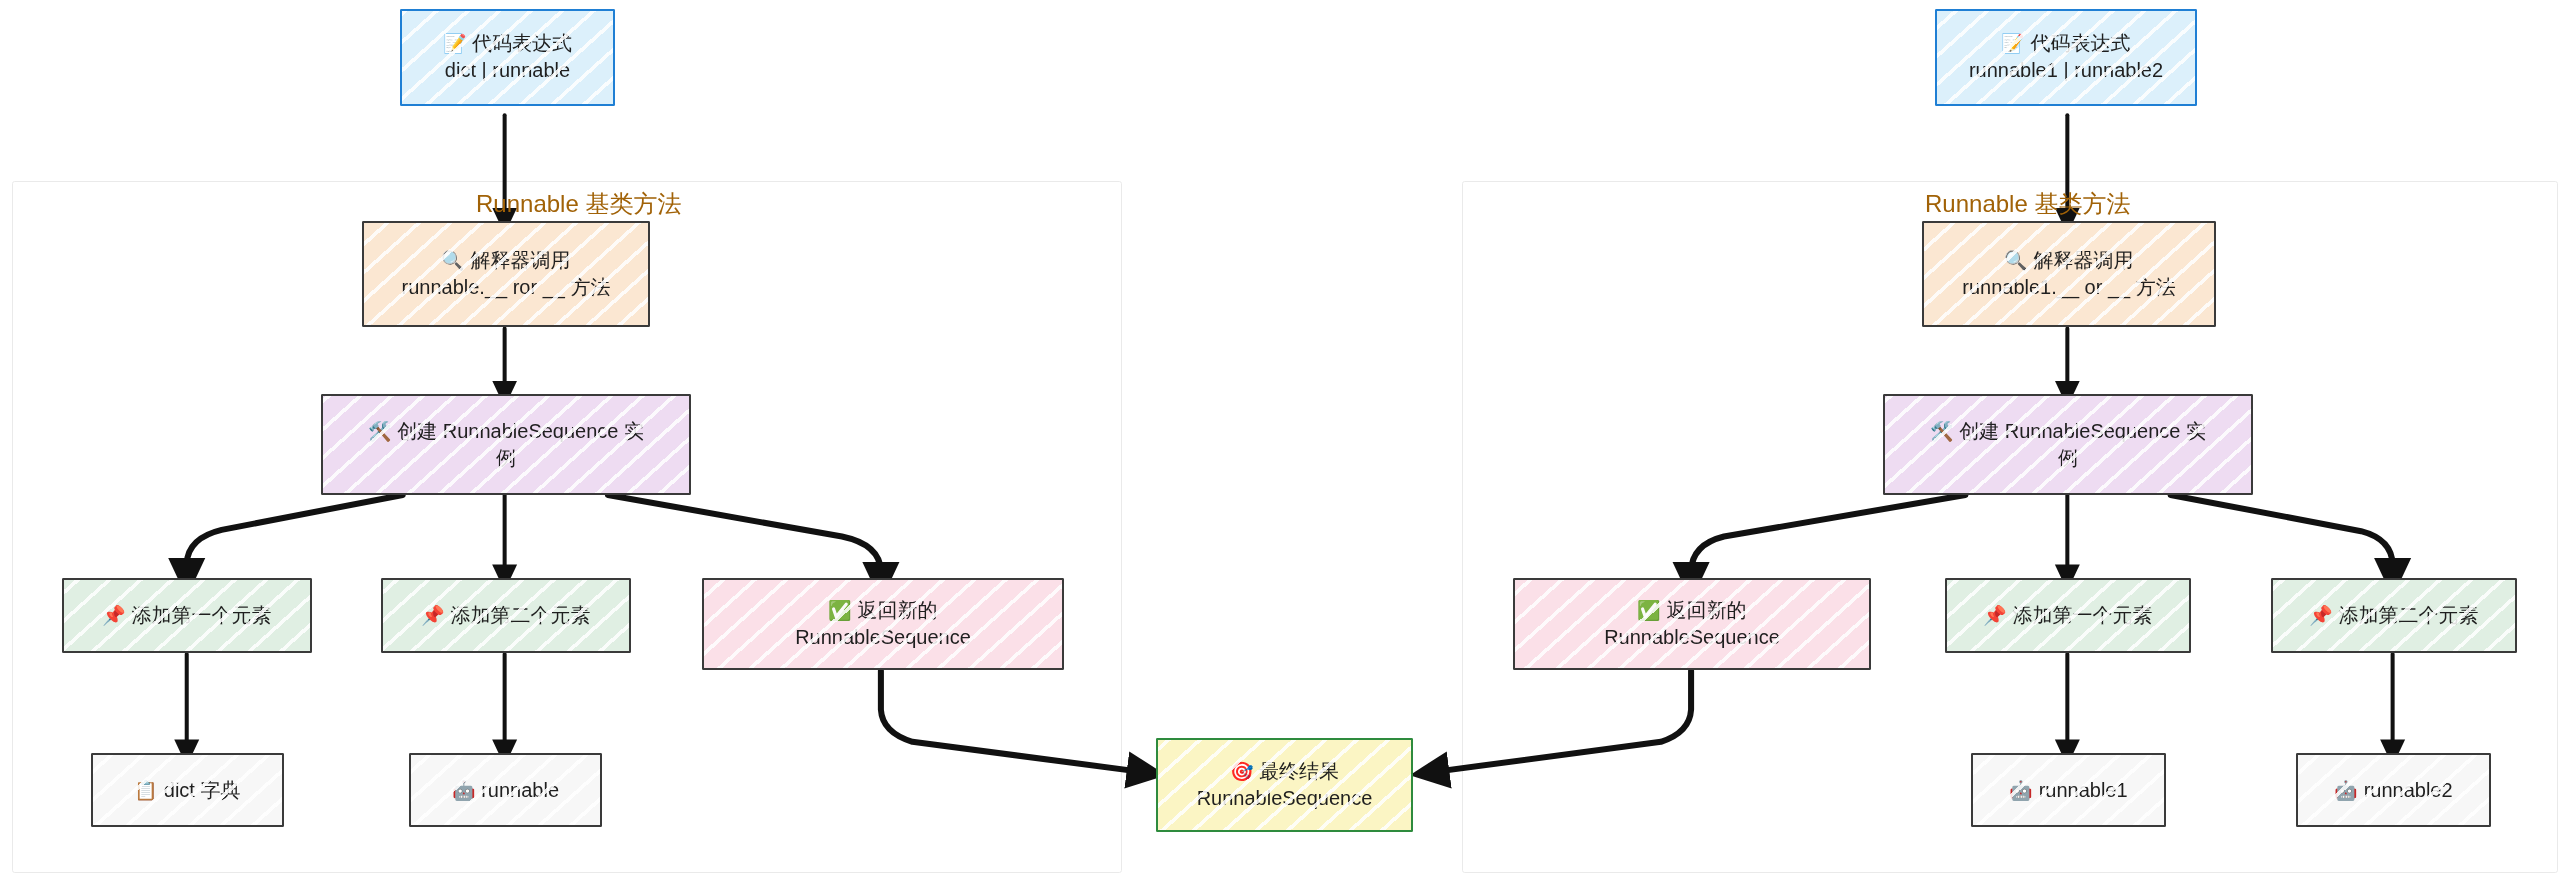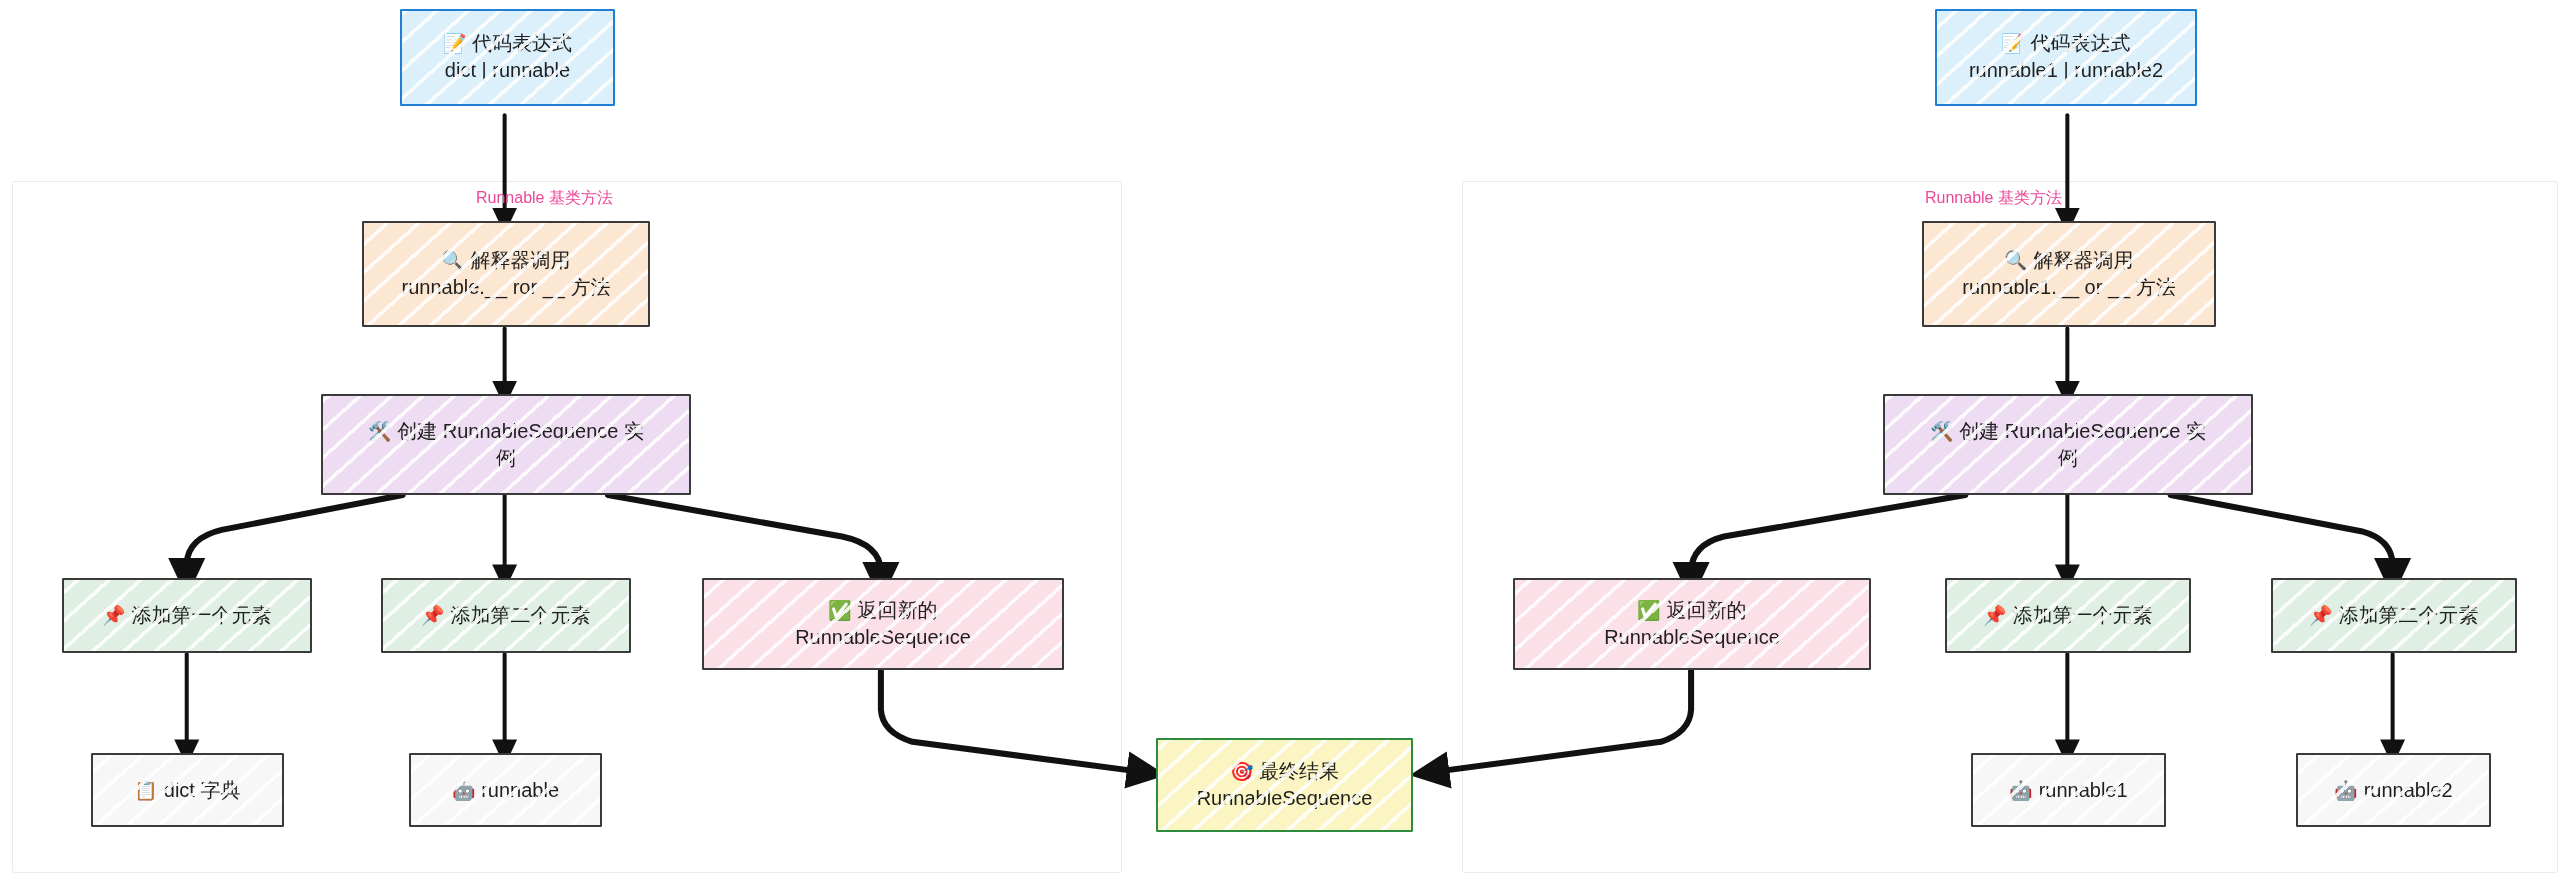--- a/index.html
+++ b/index.html
@@ -80,22 +80,22 @@
     stroke: #111111;
     stroke-width: 6;
     stroke-linecap: round;
     stroke-linejoin: round;
   }
   .edge-path.thick { stroke-width: 9; }
 
   
   .edge-label {
     position: absolute;
-    font-size: 16px;
-    color: #ec4899;
+    font-size: 24px;
+    color: #a16207;
     white-space: nowrap;
     z-index: 6;
     background: transparent;
   }
 </style>
 </head>
 <body>
 
 <div id="stage">
 

